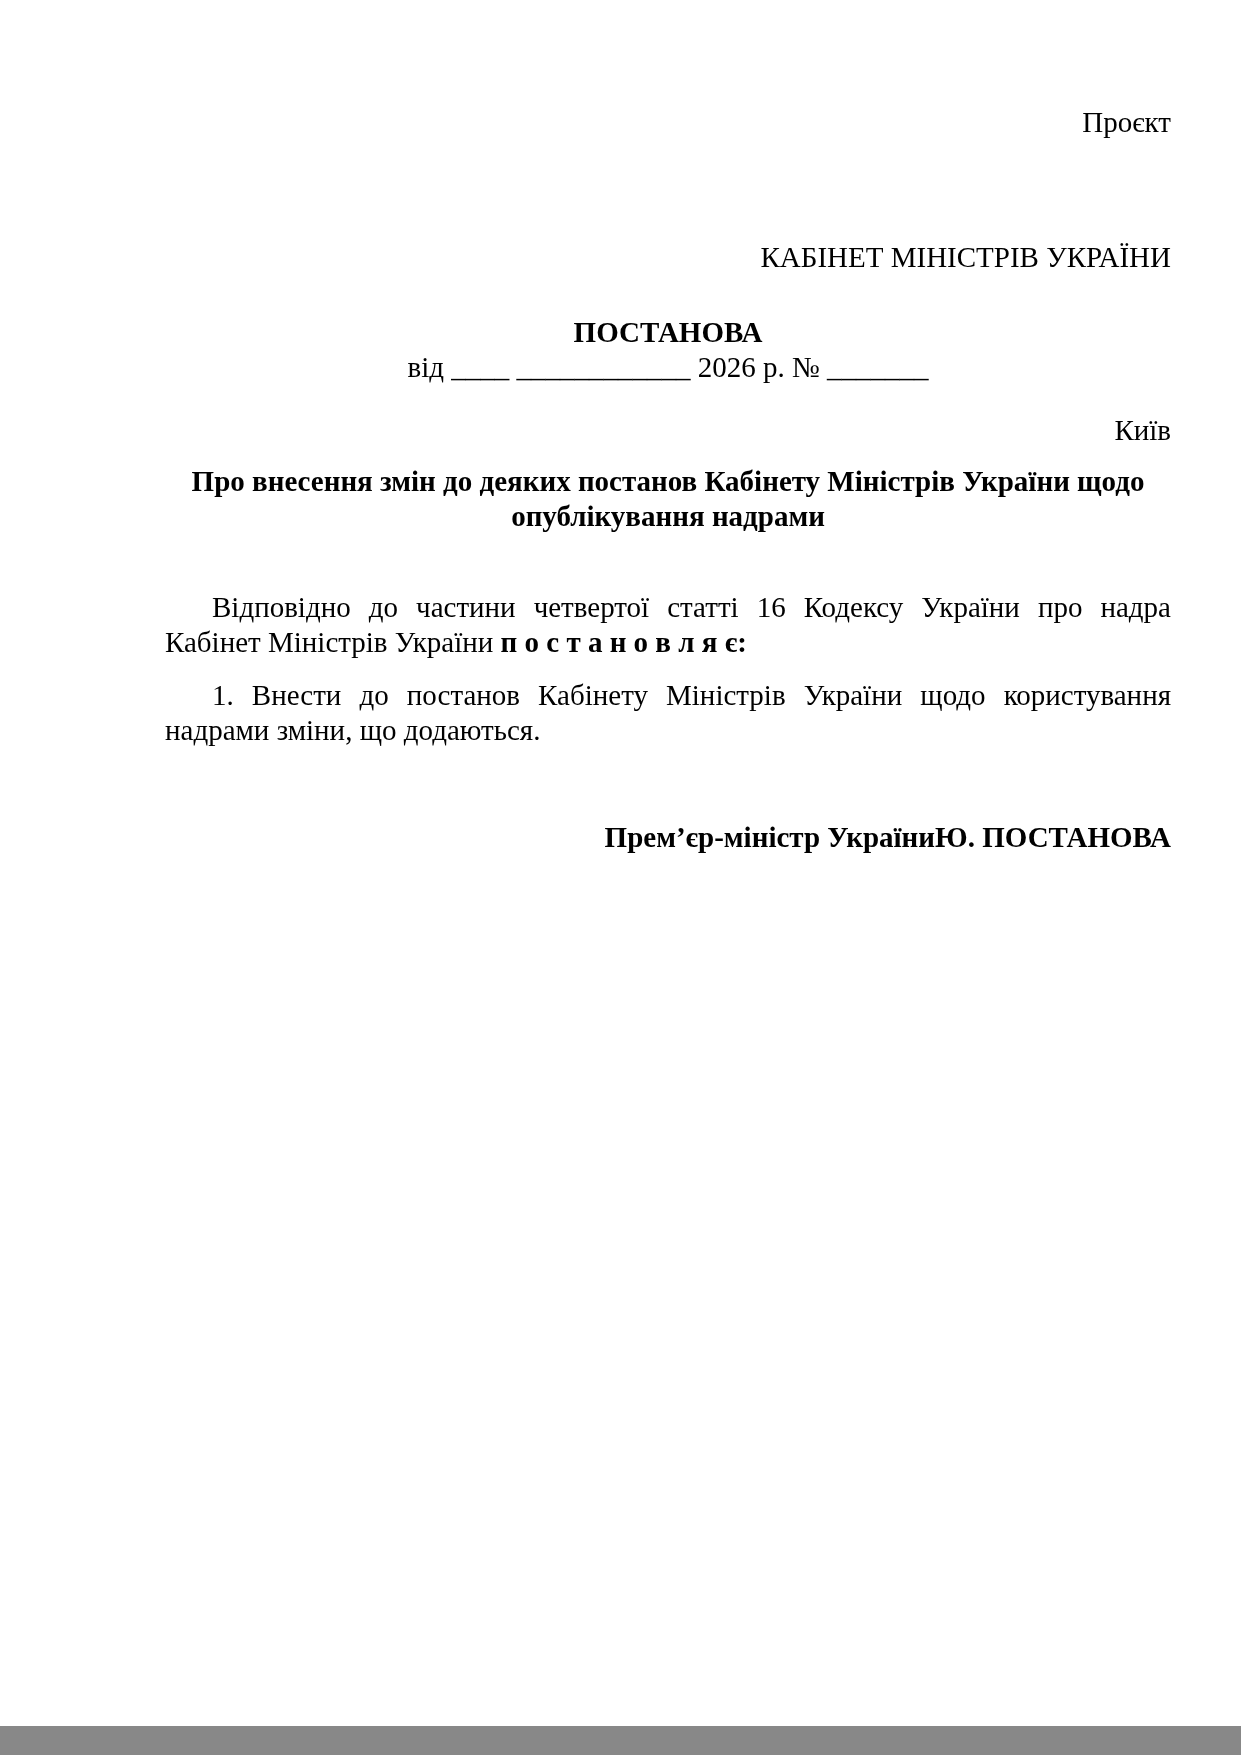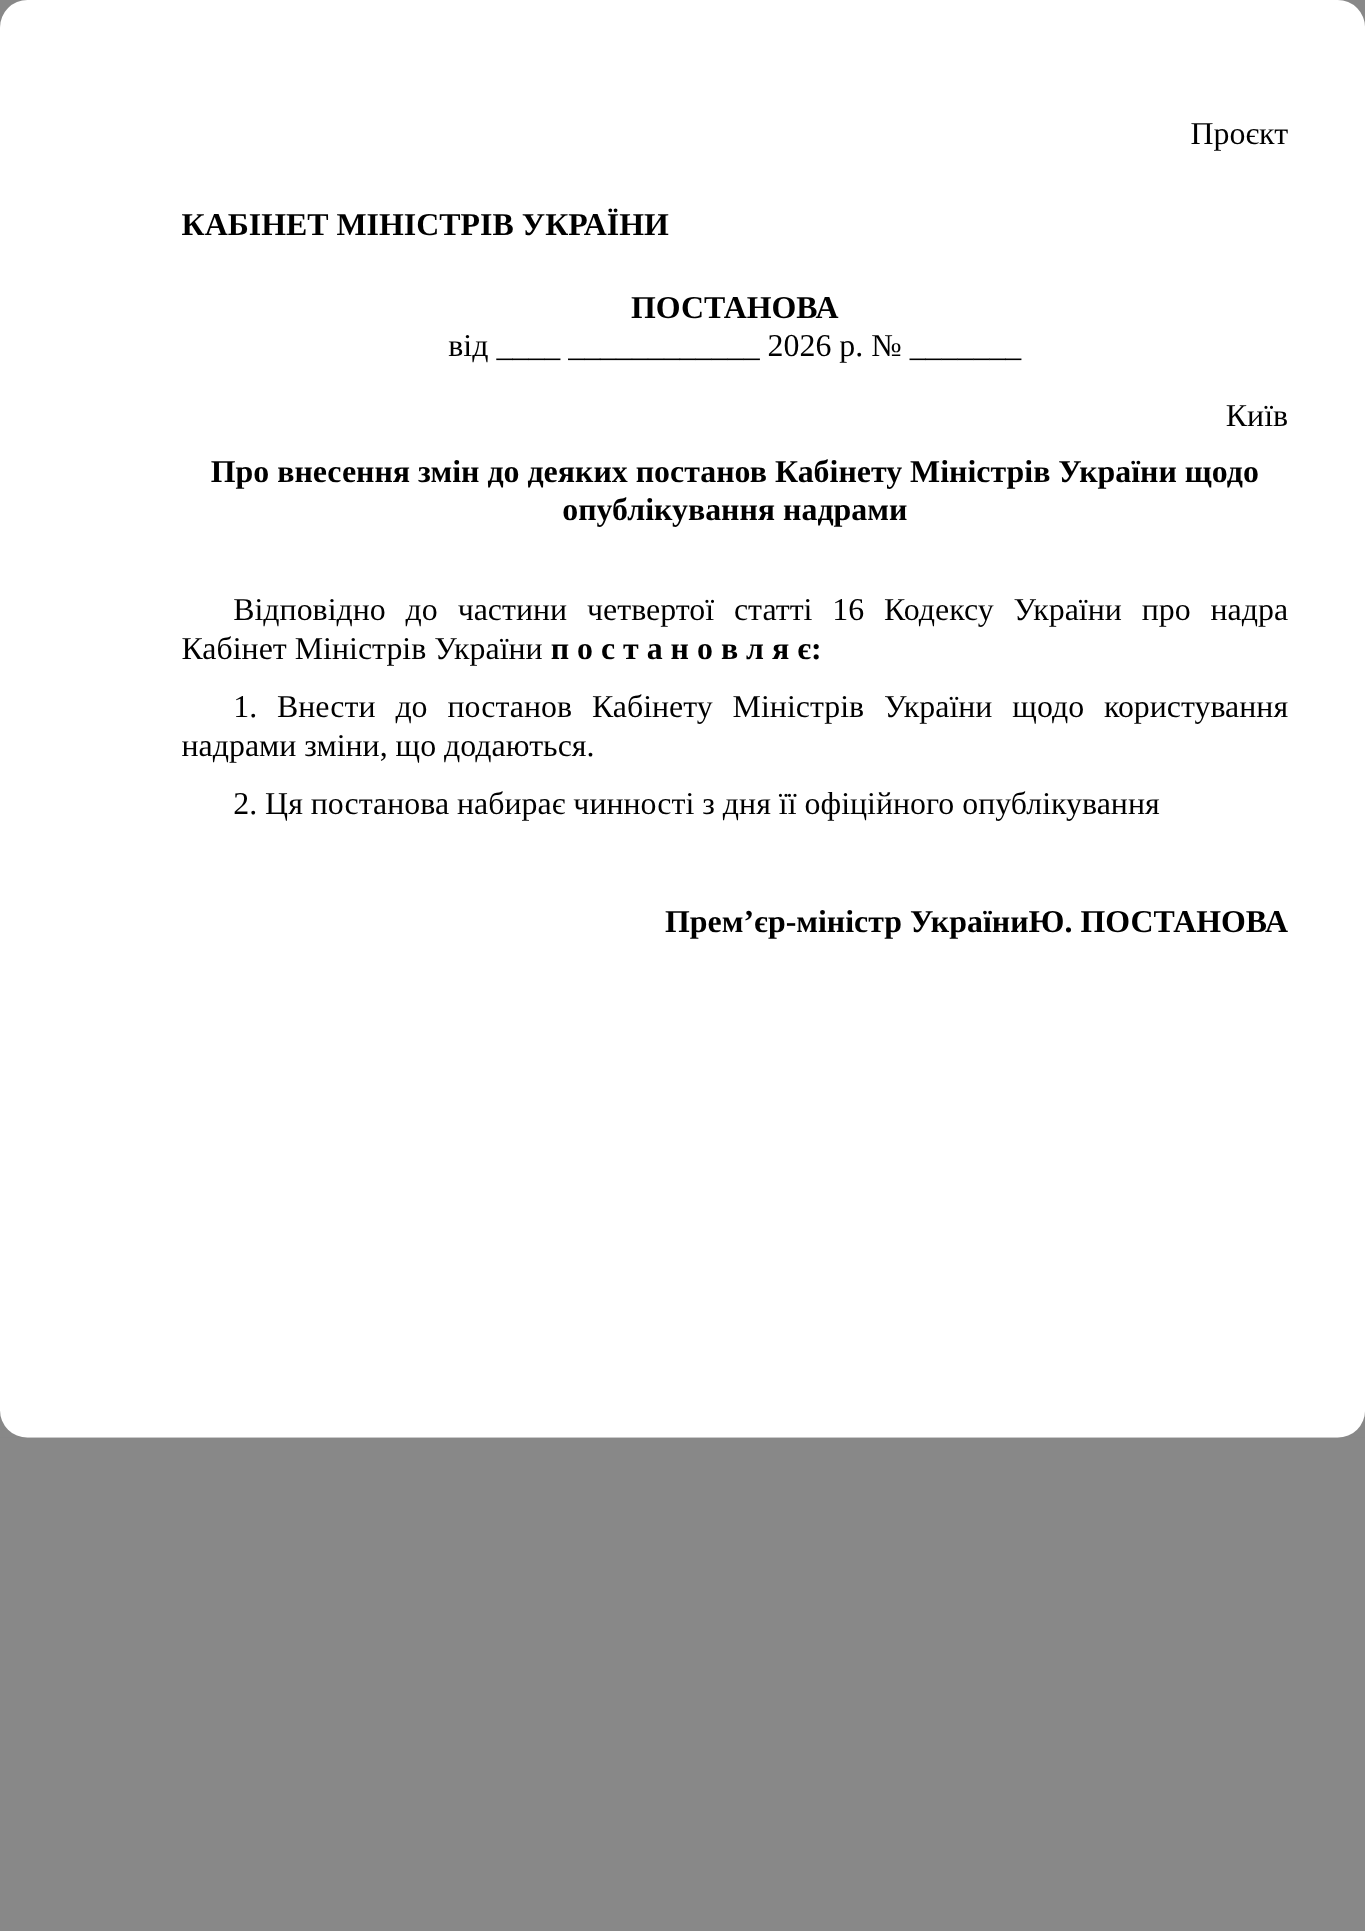--- a/index.html
+++ b/index.html
@@ -3,39 +3,38 @@
 <meta charset="utf-8">
 <style>
   html, body {
     margin: 0;
     padding: 0;
     background: #888;
   }
   .page {
     position: relative;
     width: 1241px;
-    height: 1307px;
+    height: 1726px;
     margin: 0 auto;
     background: #ffffff;
     color: #000000;
     font-family: "Liberation Serif", "DejaVu Serif", serif;
     font-size: 29px;
     line-height: 35px;
     box-sizing: border-box;
     padding: 105px 70px 40px 165px;
     overflow: hidden;
-    border-radius: 25px;
   }
   .draft-line {
     text-align: right;
   }
   .org-name {
-    margin-top: 48px;
-    text-align: left;
-    font-weight: bold;
+    margin-top: 100px;
+    text-align: right;
+    font-weight: normal;
   }
   .doc-type {
     margin-top: 40px;
     text-align: center;
     font-weight: bold;
   }
   .date-line {
     text-align: center;
   }
   .city {
@@ -79,20 +78,19 @@
   <div class="date-line">від ____ ____________ 2026 р. № _______</div>
 
   <div class="city">Київ</div>
 
   <div class="doc-title">Про внесення змін до деяких постанов Кабінету Міністрів України щодо опублікування надрами</div>
 
   <div class="para preamble"><span>Відповідно до частини четвертої статті 16 Кодексу України про надра Кабінет Міністрів України</span> <span class="bold">п о с т а н о в л я є:</span></div>
 
   <div class="para">1. Внести до постанов Кабінету Міністрів України щодо користування надрами зміни, що додаються.</div>
 
-  <div class="para">2. Ця постанова набирає чинності з дня її офіційного опублікування</div>
 
   <div class="signature-row">
     <span>Прем’єр-міністр України</span>
     <span>Ю. ПОСТАНОВА</span>
   </div>
 
 </div>
 
 </body></html>

